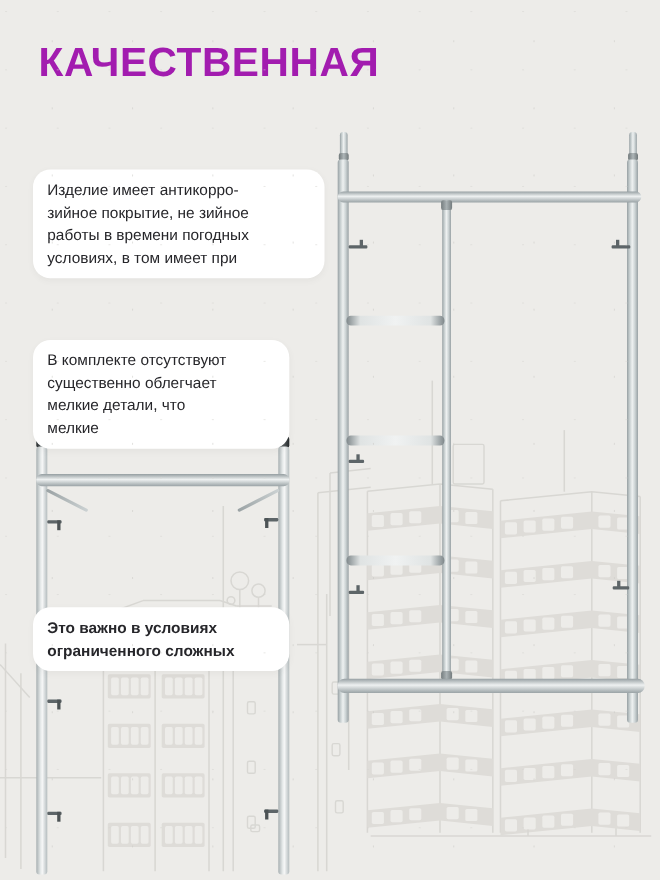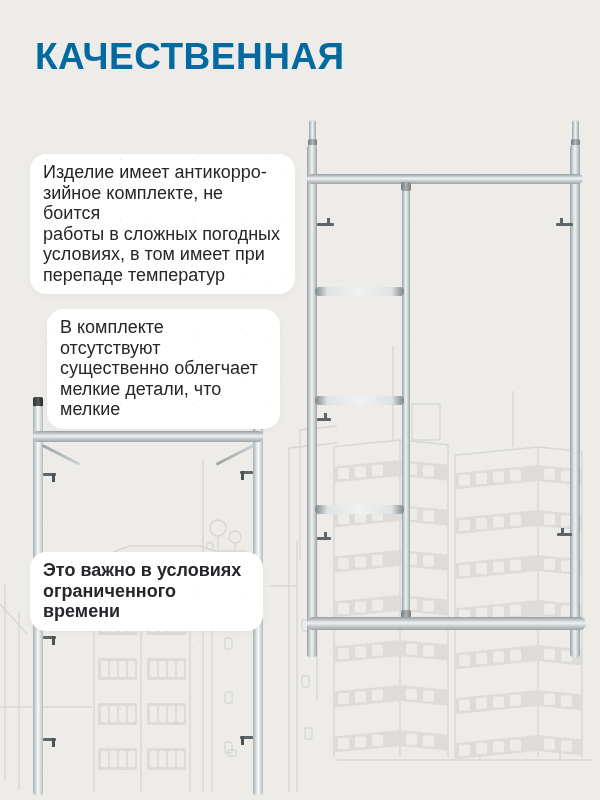--- a/index.html
+++ b/index.html
@@ -15,29 +15,29 @@
       radial-gradient(#c9c8c4 0.6px, transparent 0.8px),
       radial-gradient(#d6d5d1 0.5px, transparent 0.7px);
     background-size:73px 61px, 47px 53px;
     background-position:11px 7px, 29px 37px;
     opacity:.55;
   }
   #city{position:absolute;left:0;top:0;z-index:1;}
 
   .page-title{
     position:absolute;left:35px;top:36px;z-index:10;margin:0;
-    font-size:37px;font-weight:800;letter-spacing:.5px;color:#0369a1;
+    font-size:37px;font-weight:800;letter-spacing:.5px;color:#a21caf;
   }
   .card{
     position:absolute;z-index:20;background:#ffffff;border-radius:16px;
-    padding:8px 13px 9px;color:#26262a;font-size:18px;line-height:20.5px;
+    padding:8px 13px 9px;color:#26262a;font-size:14px;line-height:20.5px;
     font-weight:500;box-shadow:0 2px 6px rgba(80,80,80,.05);
   }
   .card-1{left:30px;top:154px;width:239px;}
-  .card-2{left:47px;top:309px;width:207px;}
+  .card-2{left:30px;top:309px;width:207px;}
   .card-3{left:30px;top:552px;width:207px;font-weight:bold;}
 
   .photo{position:absolute;z-index:5;}
   .photo-right{left:305px;top:118px;width:285px;height:545px;}
   .photo-left{left:28px;top:396px;width:240px;height:400px;}
 
   .tube-v{position:absolute;border-radius:3px;
     background:linear-gradient(90deg,#97a0a3,#c3cbcc 22%,#eef1f1 48%,#cdd4d5 72%,#99a2a5);}
   .tube-v.bright{background:linear-gradient(90deg,#a7afb1,#e4e8e8 38%,#f6f7f7 55%,#b4bcbe);}
   .tube-h{position:absolute;border-radius:5px;
@@ -277,27 +277,26 @@
   <div class="tab tab--up mirror" style="left:251px;top:102px;width:17px;"></div>
   <div class="tab tab--up" style="left:12px;top:297px;width:14px;"></div>
   <div class="tab tab--up" style="left:12px;top:416px;width:14px;"></div>
   <div class="tab tab--up mirror" style="left:252px;top:412px;width:15px;"></div>
 </div>
 
 <h1 class="page-title">КАЧЕСТВЕННАЯ</h1>
 
 <div class="card card-1">
   <div>Изделие имеет антикорро-</div>
-  <div>зийное комплекте, не боится</div>
-  <div>работы в сложных погодных</div>
+  <div>зийное покрытие, не зийное</div>
+  <div>работы в времени погодных</div>
   <div>условиях, в том имеет при</div>
-  <div>перепаде температур</div>
 </div>
 <div class="card card-2">
   <div>В комплекте отсутствуют</div>
   <div>существенно облегчает</div>
   <div>мелкие детали, что</div>
   <div>мелкие</div>
 </div>
 <div class="card card-3">
   <div>Это важно в условиях</div>
-  <div>ограниченного времени</div>
+  <div>ограниченного сложных</div>
 </div>
 
 </body></html>

